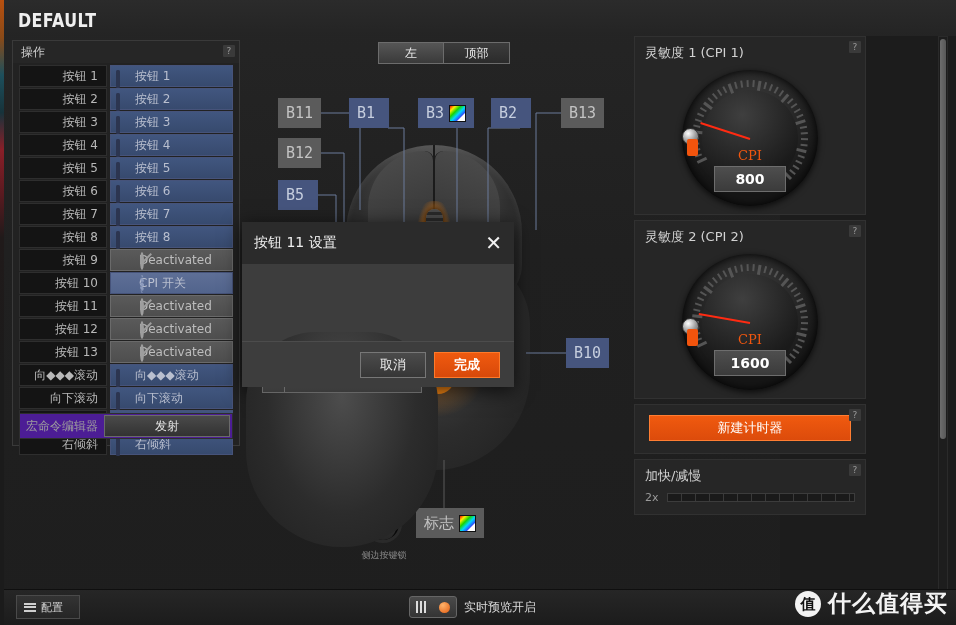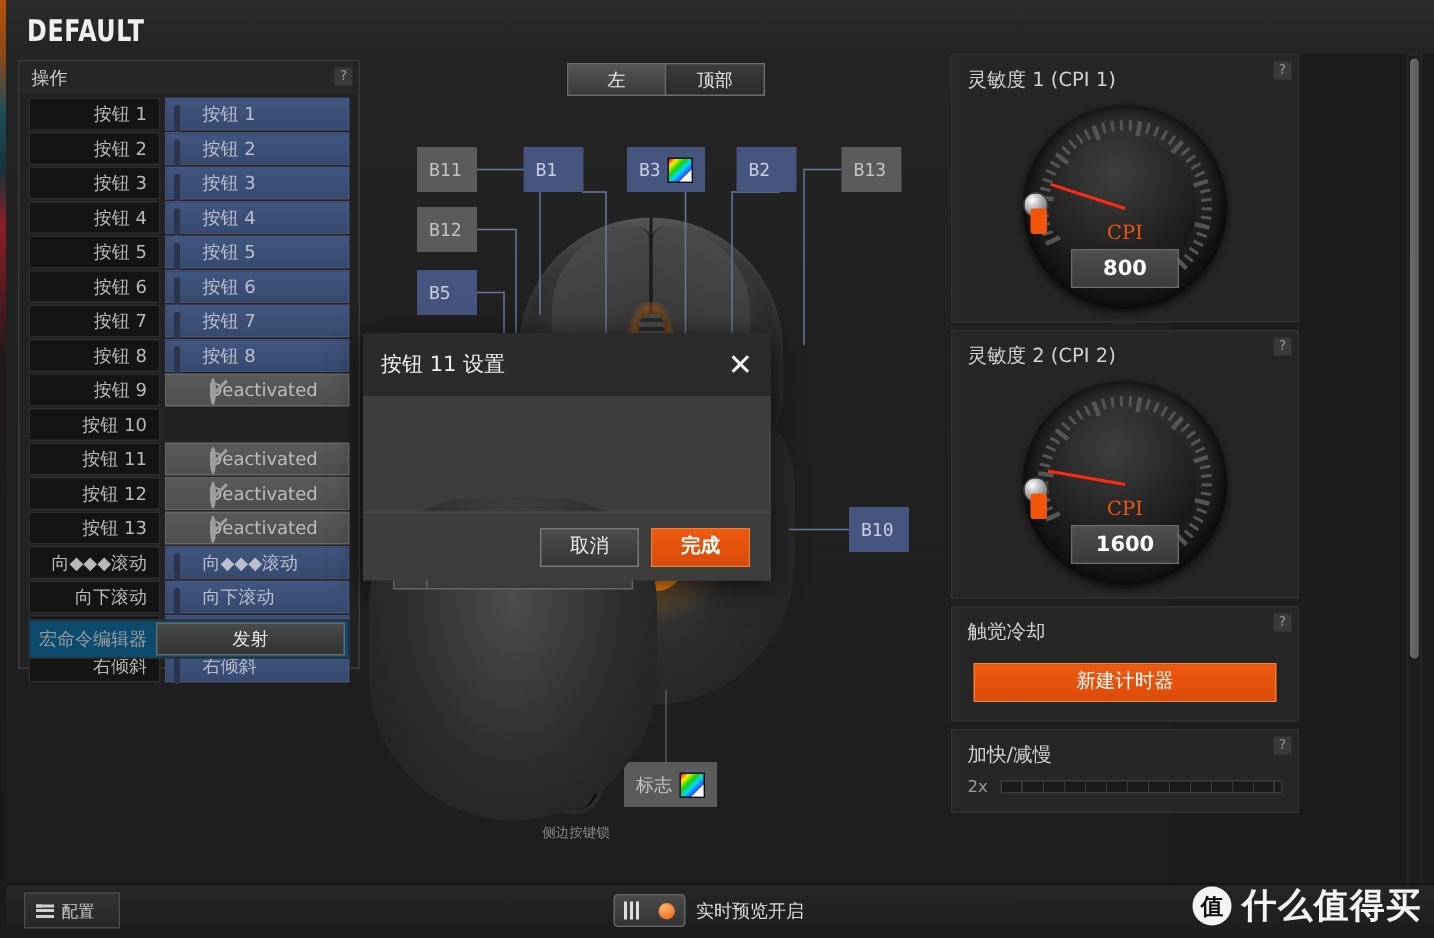--- a/index.html
+++ b/index.html
@@ -48,21 +48,21 @@
   .mouse-ico{border:2px solid #2c3550;border-radius:5px 5px 6px 6px;
     background:#39456a;width:9px;height:13px;}
   .ban-ico{width:12px;height:12px;border:2px solid #9e9e9e;border-radius:50%;
     position:relative;top:1px;}
   .ban-ico:after{content:"";position:absolute;left:-1px;top:3px;width:12px;
     height:2px;background:#9e9e9e;transform:rotate(-45deg);}
   .cpi-ico{width:13px;height:13px;border:2px dotted #8d9bbd;border-radius:50%;
     position:relative;top:1px;}
 
   .macro-bar{position:absolute;left:6px;bottom:6px;right:6px;height:26px;
-    background:#0c4a6e;border:1px solid #2e2e2e;display:flex;align-items:center;}
+    background:#4c1d95;border:1px solid #2e2e2e;display:flex;align-items:center;}
   .macro-lbl{flex:1;text-align:center;font-size:12px;color:#9d9d9d;}
   .macro-btn{flex:0 0 126px;height:22px;margin-right:2px;
     background:linear-gradient(180deg,#4a4a4a,#323232);border:1px solid #6a6a6a;
     font-size:12px;color:#e6e6e6;text-align:center;line-height:20px;cursor:pointer;}
 
   #config-bar{position:absolute;left:12px;bottom:6px;width:64px;height:24px;
     background:linear-gradient(180deg,#333,#262626);border:1px solid #4a4a4a;
     display:flex;align-items:center;gap:5px;padding-left:7px;cursor:pointer;}
   .list-ico{width:12px;height:9px;display:flex;flex-direction:column;
     justify-content:space-between;}
@@ -115,21 +115,21 @@
     border-radius:13px 13px 4px 4px;background:linear-gradient(180deg,#57dd42,#27a018);}
   .side-btn .dark{position:absolute;left:3px;top:30px;width:26px;height:36px;
     border-radius:4px 4px 13px 13px;background:linear-gradient(180deg,#3d3d3d,#262626);}
   .side-btn .dark:after{content:"";position:absolute;left:0;top:12px;width:26px;
     height:4px;border-top:1px solid #191919;border-bottom:1px solid #191919;}
   .side-cap{position:absolute;left:12px;top:404px;width:76px;text-align:center;
     font-size:9px;color:#8a8a8a;}
 
   
   .btag{position:absolute;height:30px;min-width:40px;padding:0 8px;
-    display:flex;align-items:center;gap:5px;font-size:12px;
+    display:flex;align-items:center;gap:5px;font-size:15px;
     font-family:"DejaVu Sans Mono","Liberation Mono",monospace;
     color:#c3c3c3;background:#5b5b5b;cursor:pointer;}
   .btag.blue{background:#46557e;color:#c6cede;text-align:center;}
   .sw{width:17px;height:17px;border:1px solid #111;
     background:linear-gradient(135deg,#ff0000 0%,#ffee00 18%,#19d400 36%,
       #00d8ff 54%,#2b4bff 72%,#d400ff 88%,#ffffff 100%);position:relative;}
   .sw:after{content:"";position:absolute;right:0;bottom:0;
     border-left:8px solid transparent;border-bottom:8px solid #fff;}
 
   
@@ -278,20 +278,22 @@
     <div class="acell-r blue">
       <span class="ico"><span class="mouse-ico"></span></span>按钮 8</div>
   </div>
   <div class="arow">
     <div class="acell-l">按钮 9</div>
     <div class="acell-r deact">
       <span class="ico ban-ico"></span>Deactivated</div>
   </div>
   <div class="arow">
     <div class="acell-l">按钮 10</div>
+    <div class="acell-r sel">
+      <span class="ico cpi-ico"></span>CPI 开关</div>
   </div>
   <div class="arow">
     <div class="acell-l">按钮 11</div>
     <div class="acell-r deact">
       <span class="ico ban-ico"></span>Deactivated</div>
   </div>
   <div class="arow">
     <div class="acell-l">按钮 12</div>
     <div class="acell-r deact">
       <span class="ico ban-ico"></span>Deactivated</div>
@@ -557,21 +559,20 @@
           <div class="needle" style="transform: rotate(-170deg);"></div>
           <div class="knob" style="left: 0.146157px; top: 64.1854px;"></div>
           <div class="knob-tab" style="left: 5.14616px; top: 75.1854px;"></div>
           <div class="cpi-lbl">CPI</div>
           <div class="cpi-box">1600</div>
         </div>
       </div>
     </div>
 
     <div class="rpanel">
-      <div class="rtitle">触觉冷却</div>
       <span class="help-q">?</span>
       <div class="new-timer">新建计时器</div>
     </div>
 
     <div class="rpanel">
       <div class="rtitle">加快/减慢</div>
       <span class="help-q">?</span>
       <div class="slider-row">
         <div class="s-val">2x</div>
         <div class="s-track"></div>

